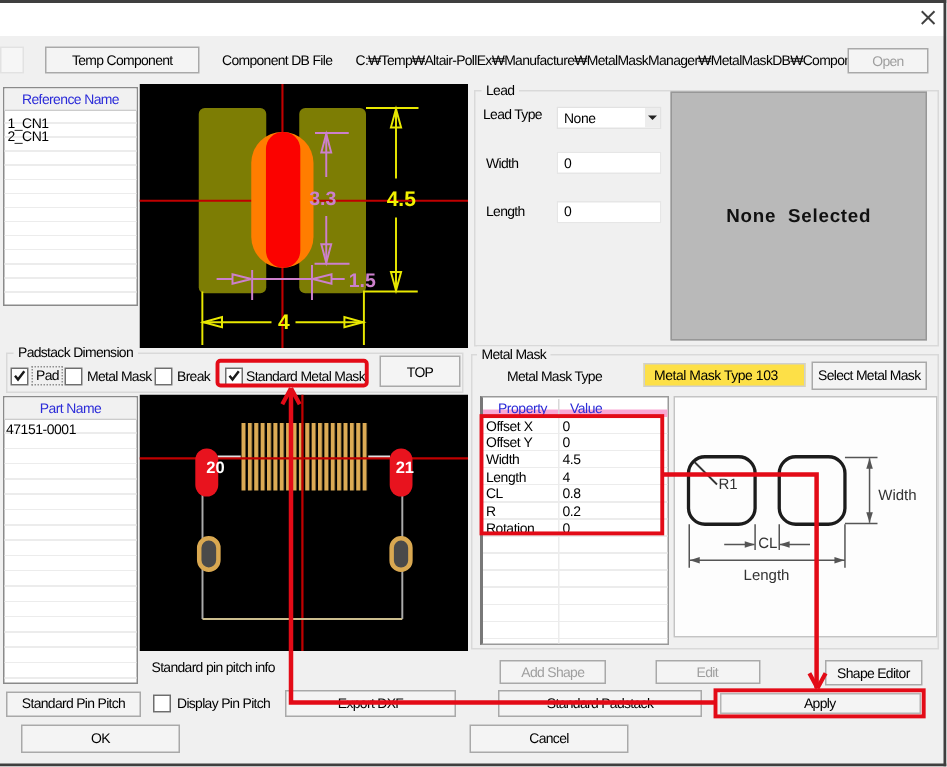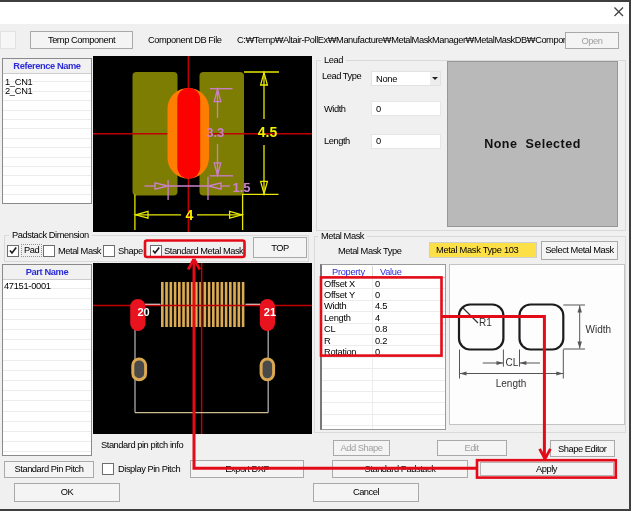--- a/index.html
+++ b/index.html
@@ -4,21 +4,21 @@
 <style>
 html,body{margin:0;padding:0}
 .dlg{position:relative;width:631px;height:511px;background:#f0f0f0;font-family:"Liberation Sans",sans-serif;overflow:hidden}
 .abs{position:absolute}
 .btn{position:absolute;background:#f4f4f4;border:1px solid #a9a9a9;font-size:9.3px;letter-spacing:-0.45px;color:#000;display:flex;align-items:center;justify-content:center;box-sizing:border-box;white-space:nowrap}
 .btn.dis{color:#9f9f9f}
 .lbl{position:absolute;font-size:9.3px;letter-spacing:-0.45px;color:#000;white-space:nowrap}
 .cb{position:absolute;width:12px;height:12px;background:#fff;border:1px solid #6e6e6e;box-sizing:border-box}
 .cb svg{display:block;margin:0}
 .list{position:absolute;background:#fff;border:1px solid #8a8a8a;box-sizing:border-box}
-.lhead{height:14px;background:#f1f1f1;border-bottom:1px solid #cccccc;color:#2b2bd8;font-size:9.3px;letter-spacing:-0.4px;display:flex;align-items:center;justify-content:center;font-weight:bold}
+.lhead{height:14px;background:#f1f1f1;border-bottom:1px solid #cccccc;color:#2b2bd8;font-size:9.3px;letter-spacing:-0.4px;display:flex;align-items:center;justify-content:center;font-weight:normal}
 .grp{position:absolute;border:1px solid #d9d9d9;box-sizing:border-box}
 .glab{position:absolute;background:#f0f0f0;font-size:9.3px;letter-spacing:-0.45px;padding:0 3px;line-height:10px;white-space:nowrap}
 .fld{position:absolute;background:#fff;border:1px solid #e6e6e6;box-sizing:border-box;font-size:9.3px;display:flex;align-items:center;padding-left:4px}
 </style>
 </head>
 <body>
 <div class="dlg">
 
   <div class="abs" style="left:0;top:0;width:631px;height:24px;background:#fff;border-top:2px solid #3f3f3f;box-sizing:border-box"></div>
   <svg class="abs" style="left:610px;top:4px" width="18" height="18" viewBox="0 0 18 18">
@@ -45,21 +45,21 @@
   <div class="glab" style="left:9px;top:230px">Padstack Dimension</div>
   <div class="cb" style="left:7px;top:245px">
       <svg width="10" height="10" viewBox="0 0 10 10">
         <path d="M2 4.5 L4 7 L8.2 1.5" stroke="#1a1a1a" stroke-width="1.6" fill="none"></path>
       </svg>
     </div>
   <div class="lbl" style="left:21px;top:244px;border:1px dotted #909090;padding:0 2px 1px 2px">Pad</div>
   <div class="cb" style="left:42.5px;top:245px"></div>
   <div class="lbl" style="left:58px;top:246px">Metal Mask</div>
   <div class="cb" style="left:103px;top:245px"></div>
-  <div class="lbl" style="left:118px;top:246px">Shape</div>
+  <div class="lbl" style="left:118px;top:246px">Break</div>
   <div class="cb" style="left:149.5px;top:245px">
       <svg width="10" height="10" viewBox="0 0 10 10">
         <path d="M2 4.5 L4 7 L8.2 1.5" stroke="#1a1a1a" stroke-width="1.6" fill="none"></path>
       </svg>
     </div>
   <div class="lbl" style="left:164px;top:246px">Standard Metal Mask</div>
   <div class="btn" style="left:253px;top:237px;width:54px;height:21px">TOP</div>
 
   <div class="list" style="left:2px;top:264px;width:90px;height:192px">
     <div class="lhead">Part Name</div>
@@ -158,21 +158,21 @@
     <span style="font-size:12.5px;font-weight:bold;color:#111;letter-spacing:0.5px">None&nbsp;&nbsp;Selected</span>
   </div>
 
   <div class="grp" style="left:314px;top:236px;width:312px;height:197px"></div>
   <div class="glab" style="left:318px;top:231px">Metal Mask</div>
   <div class="lbl" style="left:338px;top:246px">Metal Mask Type</div>
   <div class="abs" style="left:429px;top:241.5px;width:108px;height:16.5px;background:#fde047;border:1px solid #cfcfcf;box-sizing:border-box;font-size:9.3px;letter-spacing:-0.3px;display:flex;align-items:center;padding-left:6px">Metal Mask Type 103</div>
   <div class="btn" style="left:541px;top:241px;width:77px;height:18.5px">Select Metal Mask</div>
 
   <div class="abs" style="left:320px;top:263.5px;width:126px;height:166px;background:#fff;border:1px solid #9a9a9a;border-left:2px solid #787878;box-sizing:border-box">
-    <div style="position:absolute;left:0;top:0;width:100%;height:13px;border-bottom:1px solid #f9a8d4;box-sizing:border-box">
+    <div style="position:absolute;left:0;top:0;width:100%;height:13px;border-bottom:5px solid #f9a8d4;box-sizing:border-box">
       <span style="position:absolute;left:10px;top:2px;font-size:9.3px;letter-spacing:-0.3px;color:#2b2bd8">Property</span>
       <span style="position:absolute;left:58px;top:2px;font-size:9.3px;letter-spacing:-0.3px;color:#2b2bd8">Value</span>
       <div style="position:absolute;left:50px;top:1px;width:1px;height:11px;background:#d8d8d8"></div>
     </div>
     <div style="position:absolute;left:0;top:13px;right:0;bottom:0;background-image:repeating-linear-gradient(to bottom,transparent 0px,transparent 10.4px,#ececec 10.4px,#ececec 11.4px)"></div>
     <div style="position:absolute;left:50px;top:13px;width:1px;bottom:0;background:#ececec"></div>
     <div style="position:absolute;left:2px;top:14px;font-size:9.3px;letter-spacing:-0.3px;line-height:11.4px">Offset X<br>Offset Y<br>Width<br>Length<br>CL<br>R<br>Rotation</div>
     <div style="position:absolute;left:53px;top:14px;font-size:9.3px;letter-spacing:-0.3px;line-height:11.4px">0<br>0<br>4.5<br>4<br>0.8<br>0.2<br>0</div>
   </div>
 
@@ -200,21 +200,21 @@
       <polygon points="54.2,99 47.5,96.9 47.5,101.1"></polygon>
       <polygon points="70.7,99 77.4,96.9 77.4,101.1"></polygon>
       <polygon points="10.8,109.5 17.5,107.4 17.5,111.6"></polygon>
       <polygon points="114,109.5 107.3,107.4 107.3,111.6"></polygon>
     </g>
     <text x="136.5" y="69" font-size="10" fill="#333" font-family="Liberation Sans,sans-serif">Width</text>
     <text x="56.5" y="101.5" font-size="10" fill="#333" font-family="Liberation Sans,sans-serif">CL</text>
     <text x="62" y="122.5" font-size="10" fill="#333" text-anchor="middle" font-family="Liberation Sans,sans-serif">Length</text>
   </svg>
 
-  <div class="btn dis" style="left:333px;top:440px;width:57px;height:16px">Add Shape</div>
+  <div class="btn dis" style="left:333px;top:440px;width:71px;height:16px">Add Shape</div>
   <div class="btn dis" style="left:436.5px;top:440px;width:70px;height:16px">Edit</div>
   <div class="btn" style="left:550px;top:440px;width:64.5px;height:17px">Shape Editor</div>
   <div class="btn" style="left:190px;top:460px;width:114px;height:17.5px">Export DXF</div>
   <div class="btn" style="left:332px;top:460px;width:136px;height:17.5px">Standard Padstack</div>
   <div class="btn" style="left:4px;top:461px;width:90px;height:16.5px">Standard Pin Pitch</div>
   <div class="btn" style="left:479.5px;top:462px;width:134px;height:14px;border:1px solid #b5b5b5">Apply</div>
   <div class="cb" style="left:102px;top:463px"></div>
   <div class="lbl" style="left:118px;top:464px">Display Pin Pitch</div>
   <div class="btn" style="left:313px;top:483px;width:106px;height:18.5px">Cancel</div>
   <div class="btn" style="left:14px;top:483px;width:106px;height:18.5px">OK</div>

